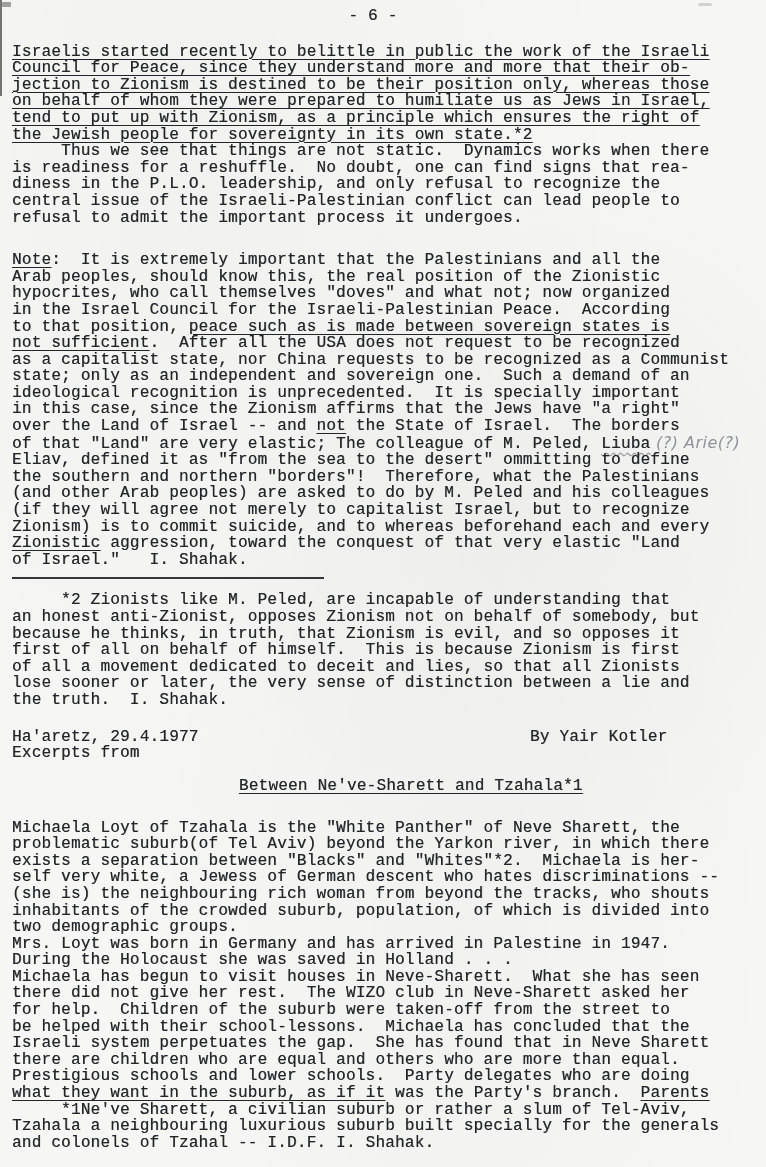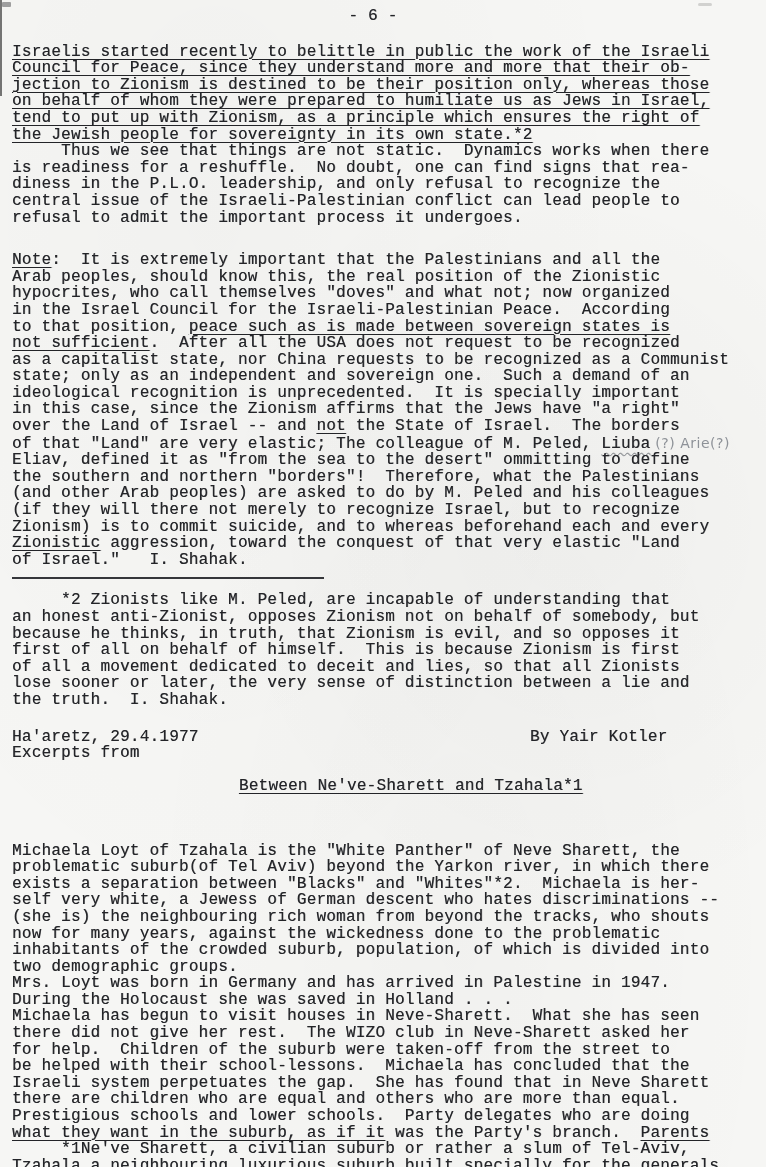--- a/index.html
+++ b/index.html
@@ -23,25 +23,25 @@
   .ln{white-space:pre;}
   .u{text-decoration:underline;text-decoration-thickness:1.4px;text-underline-offset:3px;}
   .lead .ln{text-decoration:underline;text-decoration-thickness:1.4px;text-underline-offset:3px;}
   .pagenum{margin-top:8px;text-align:center;transform:translateX(-16px);}
   .lead{margin-top:19px;}
   .note{margin-top:26px;}
   .rule{width:312px;height:0;border-top:2px solid #35363a;margin:9px 0 13px 0;}
   .byline{position:relative;margin-top:20px;}
   .by-right{position:absolute;left:518px;top:0;}
   .title-row{padding-left:168px;}
-  .article{margin-top:31px;}
+  .article{margin-top:8px;}
   .wavy{text-decoration:underline wavy;text-decoration-color:#989ca0;text-decoration-thickness:1px;text-underline-offset:4px;}
   .hand{
-    font-family:"DejaVu Sans",sans-serif;
-    color:#8e9298;font-size:14px;letter-spacing:0.5px;
+    font-family:"DejaVu Sans",sans-serif;font-style:italic;
+    color:#8e9298;font-size:16px;letter-spacing:0.5px;
     text-shadow:none;
   }
   
   .edge-left{position:absolute;left:0;top:0;width:2px;height:96px;background:#4a4a48;opacity:0.75;}
   .speck-a{position:absolute;left:2px;top:2px;width:9px;height:5px;background:#57575a;opacity:0.55;border-radius:1px;}
   .speck-b{position:absolute;left:698px;top:3px;width:14px;height:3px;background:#9a9a98;opacity:0.4;border-radius:2px;}
 </style>
 </head>
 <body>
 
@@ -85,21 +85,21 @@
           <div class="ln">state; only as an independent and sovereign one.  Such a demand of an</div>
           <div class="ln">ideological recognition is unprecedented.  It is specially important</div>
           <div class="ln">in this case, since the Zionism affirms that the Jews have "a right"</div>
         </div>
       <div class="ln"><span>over the Land of Israel -- and </span><span class="u">not</span><span> the State of Israel.  The borders</span></div>
       <div class="ln"><span>of that "Land" are very elastic; The colleague of M. Peled, </span><span class="wavy">Liuba</span><span class="hand"> (?) Arie(?)</span></div>
       <div>
           <div class="ln">Eliav, defined it as "from the sea to the desert" ommitting to define</div>
           <div class="ln">the southern and northern "borders"!  Therefore, what the Palestinians</div>
           <div class="ln">(and other Arab peoples) are asked to do by M. Peled and his colleagues</div>
-          <div class="ln">(if they will there not merely to recognize Israel, but to recognize</div>
+          <div class="ln">(if they will agree not merely to capitalist Israel, but to recognize</div>
           <div class="ln">Zionism) is to commit suicide, and to whereas beforehand each and every</div>
         </div>
       <div class="ln"><span class="u">Zionistic</span><span> aggression, toward the conquest of that very elastic "Land</span></div>
       <div class="ln">of Israel."   I. Shahak.</div>
     </div>
 
     <div class="rule"></div>
 
     <div>
         <div class="ln">     *2 Zionists like M. Peled, are incapable of understanding that</div>
@@ -121,21 +121,20 @@
       <span class="u">Between Ne've-Sharett and Tzahala*1</span>
     </div>
 
     <div class="article">
       <div>
           <div class="ln">Michaela Loyt of Tzahala is the "White Panther" of Neve Sharett, the</div>
           <div class="ln">problematic suburb(of Tel Aviv) beyond the Yarkon river, in which there</div>
           <div class="ln">exists a separation between "Blacks" and "Whites"*2.  Michaela is her-</div>
           <div class="ln">self very white, a Jewess of German descent who hates discriminations --</div>
           <div class="ln">(she is) the neighbouring rich woman from beyond the tracks, who shouts</div>
-          <div class="ln">now for many years, against the wickedness done to the problematic</div>
           <div class="ln">inhabitants of the crowded suburb, population, of which is divided into</div>
           <div class="ln">two demographic groups.</div>
           <div class="ln">Mrs. Loyt was born in Germany and has arrived in Palestine in 1947.</div>
           <div class="ln">During the Holocaust she was saved in Holland . . .</div>
           <div class="ln">Michaela has begun to visit houses in Neve-Sharett.  What she has seen</div>
           <div class="ln">there did not give her rest.  The WIZO club in Neve-Sharett asked her</div>
           <div class="ln">for help.  Children of the suburb were taken-off from the street to</div>
           <div class="ln">be helped with their school-lessons.  Michaela has concluded that the</div>
           <div class="ln">Israeli system perpetuates the gap.  She has found that in Neve Sharett</div>
           <div class="ln">there are children who are equal and others who are more than equal.</div>

